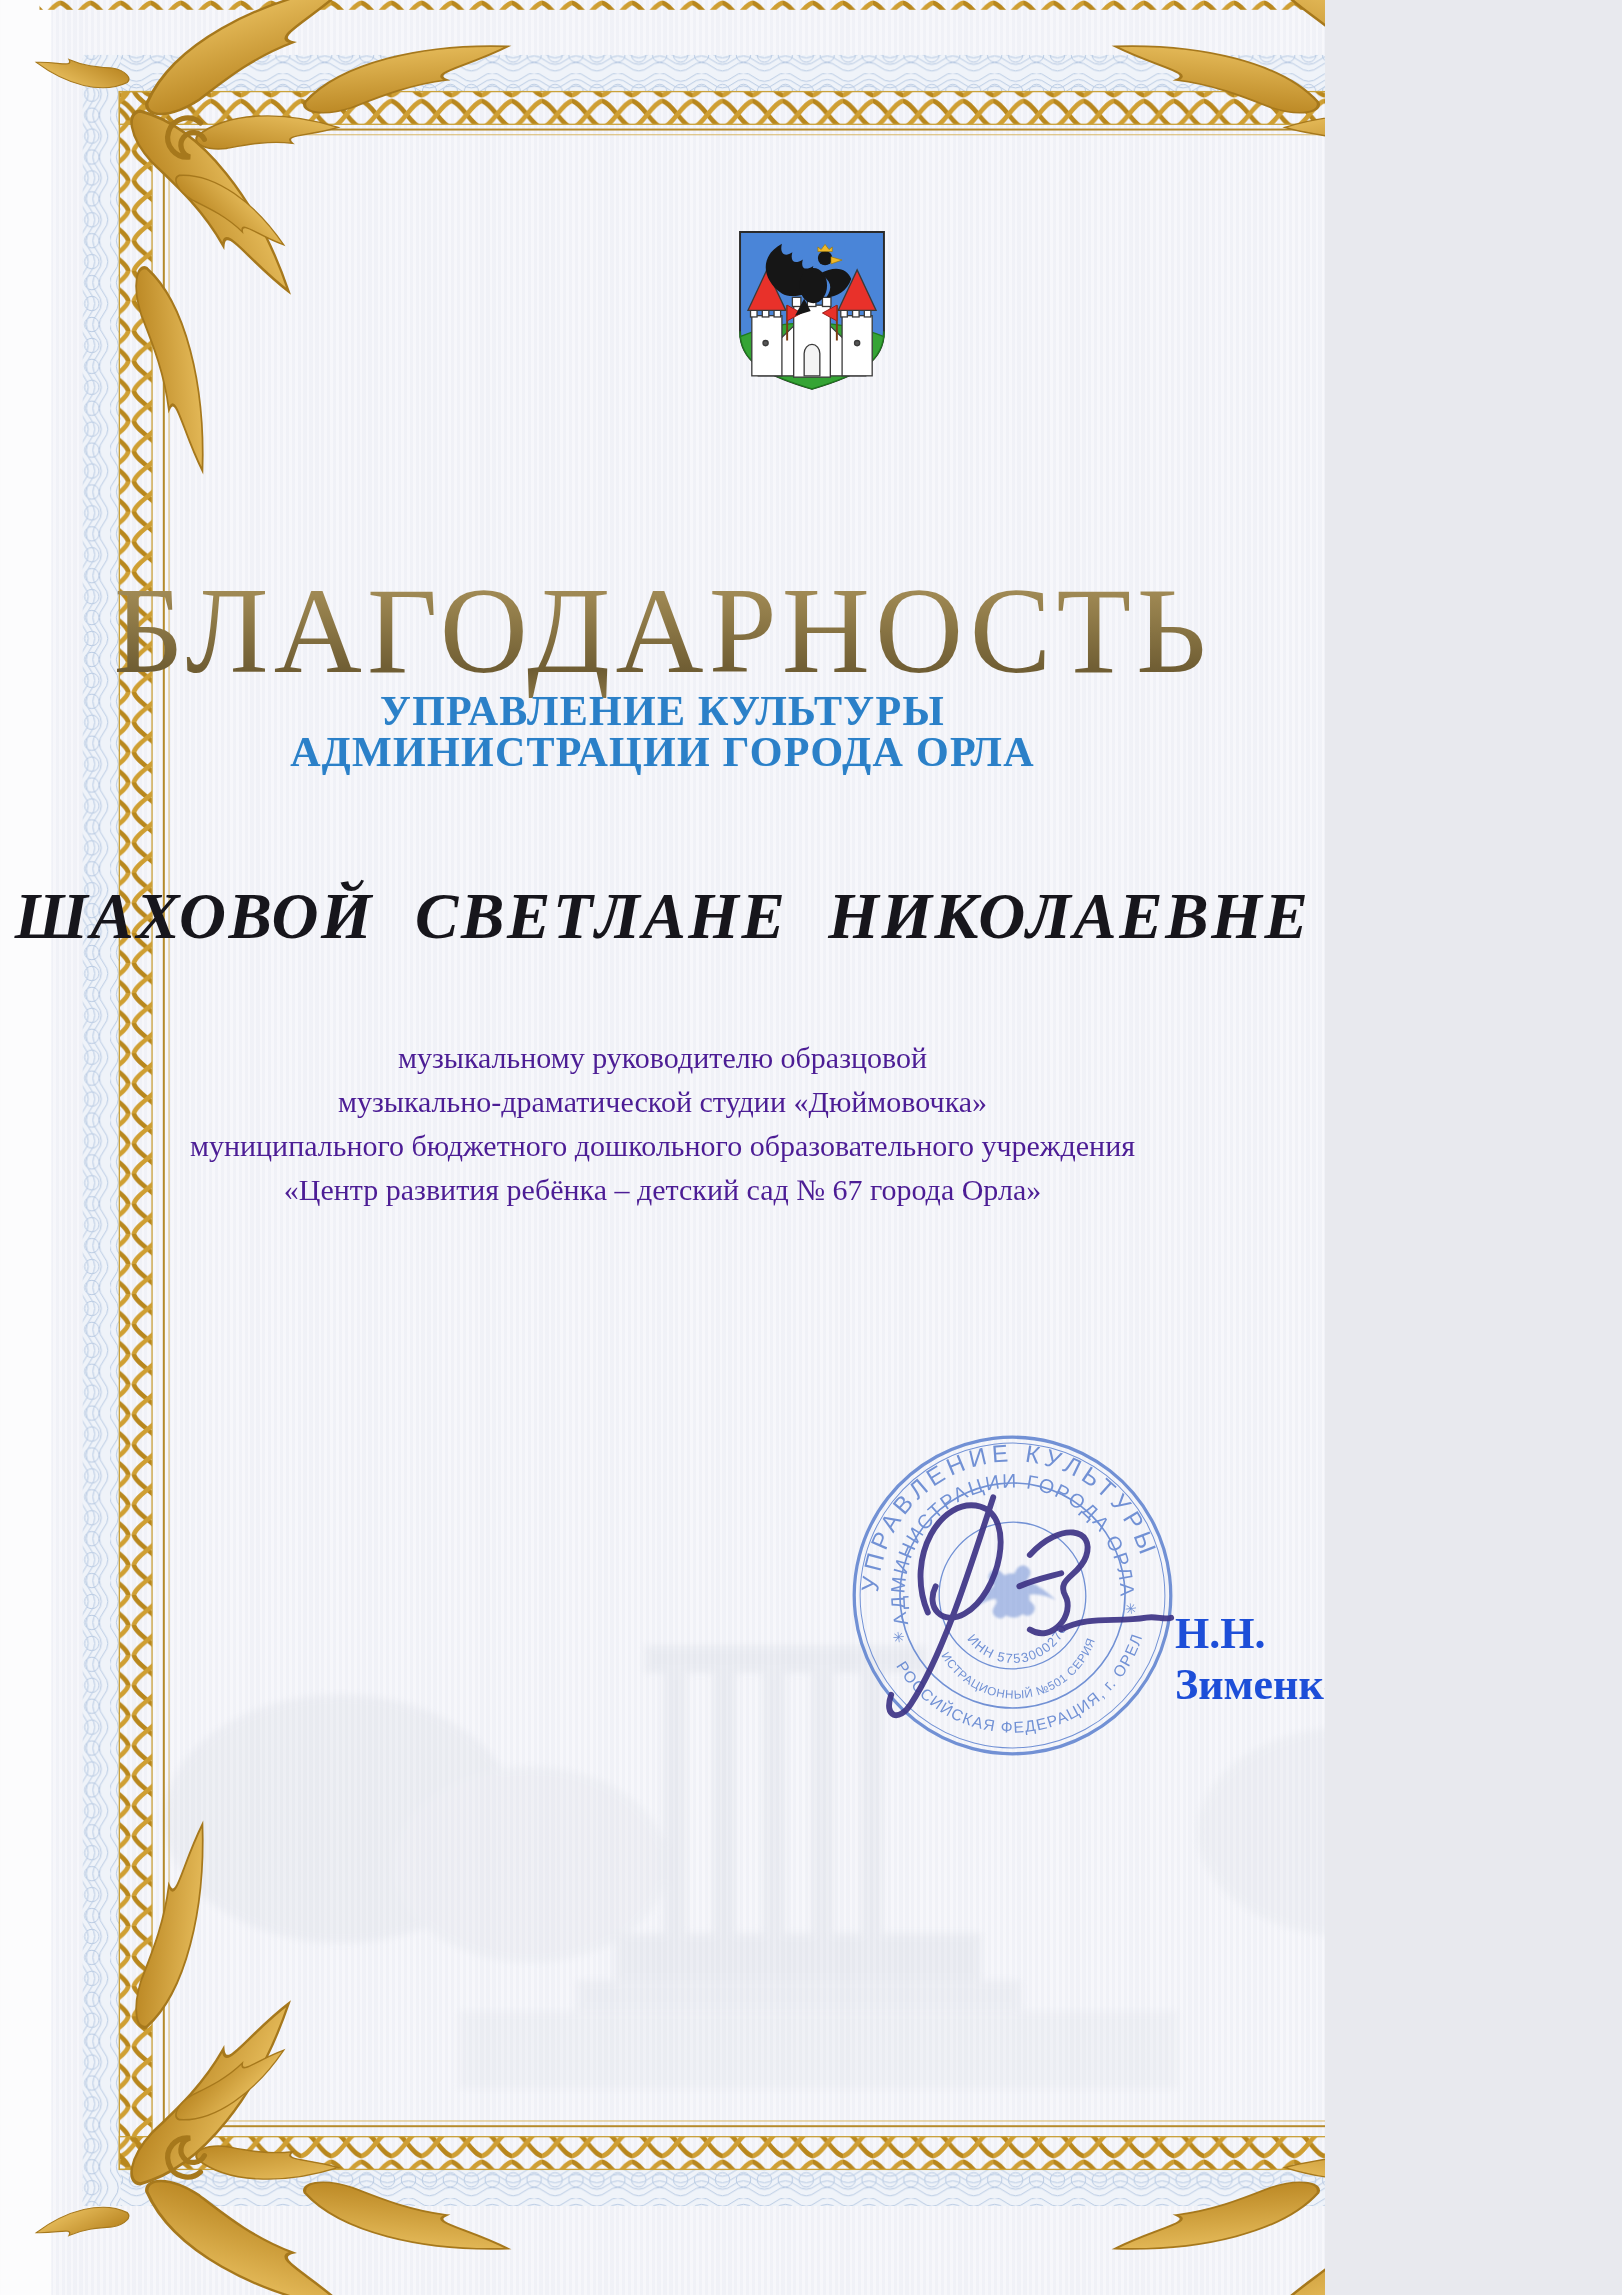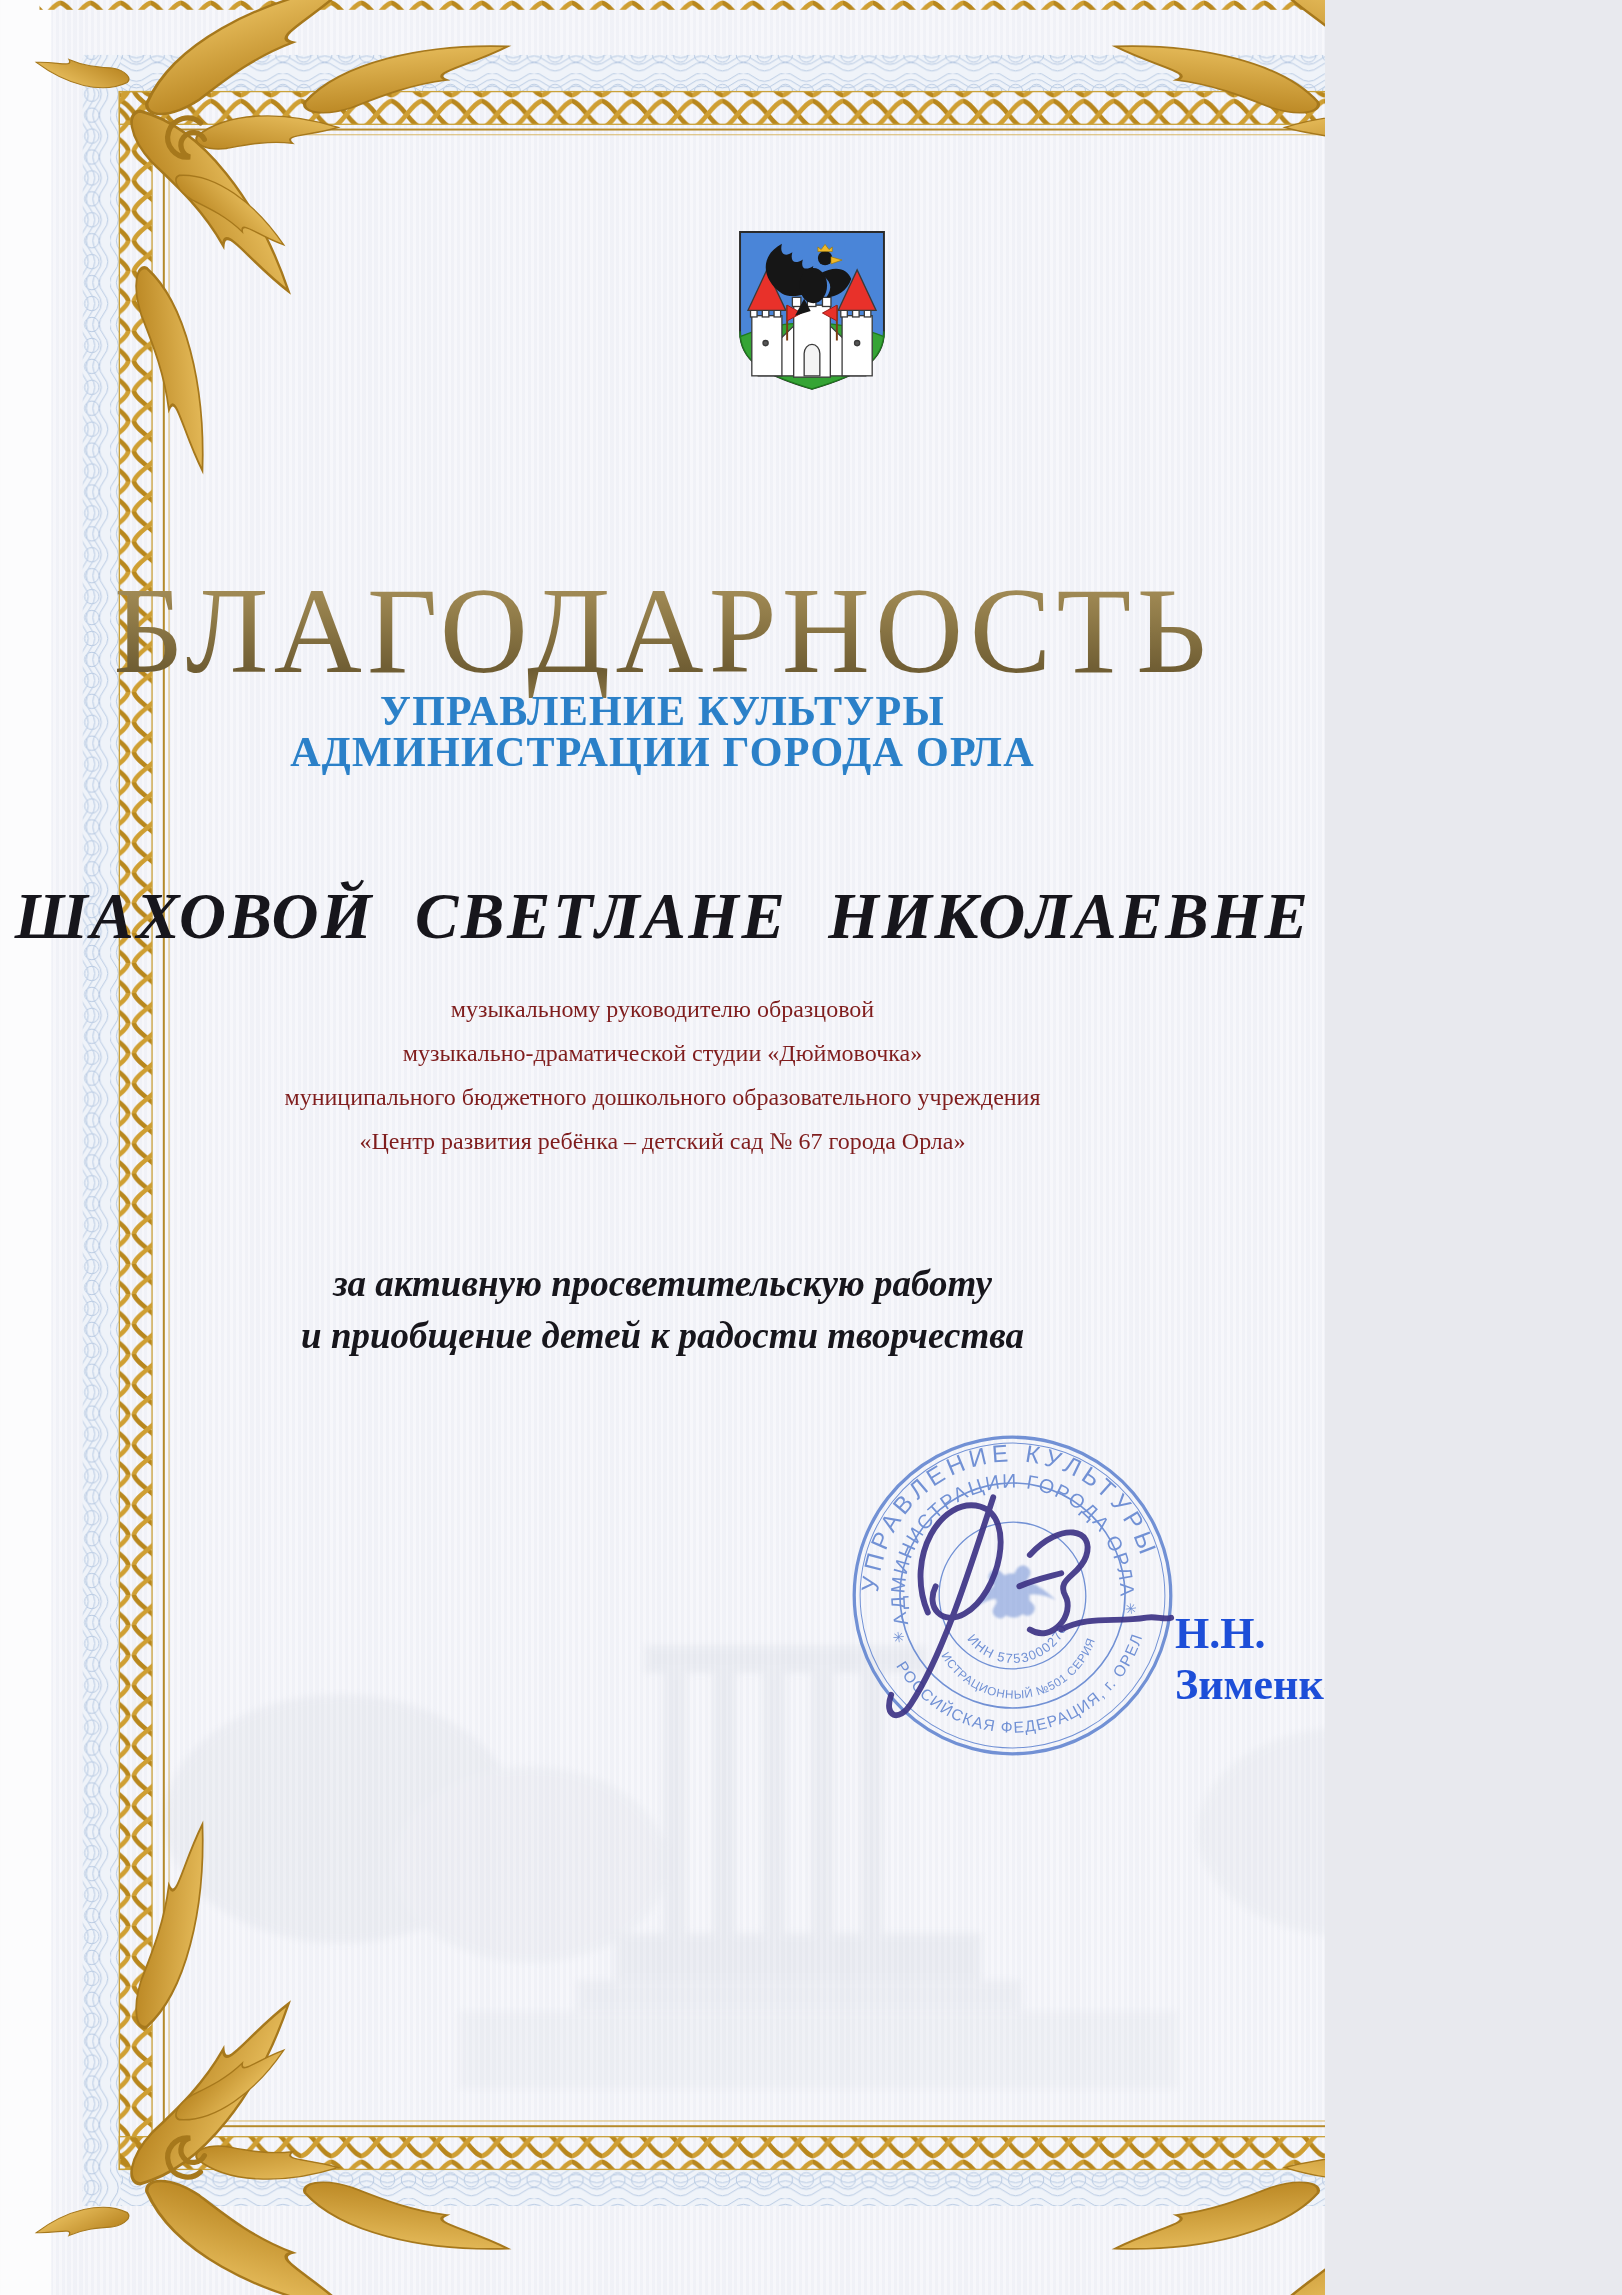--- a/index.html
+++ b/index.html
@@ -12,21 +12,21 @@
   .centered{left:0;width:100%;text-align:center;}
   
   .title{top:561px;font-size:122px;letter-spacing:5.2px;font-weight:400;
          background:linear-gradient(180deg,#b39a62 0%,#927d4a 38%,#6f5d33 78%,#8a7544 100%);
          -webkit-background-clip:text;background-clip:text;color:transparent;}
   .issuer{font-weight:bold;font-size:42px;letter-spacing:1.3px;color:#2b80c8;
           text-shadow:0 0 0.7px rgba(120,190,235,.6);}
   .issuer1{top:687px;} .issuer2{top:728px;}
   .recipient{top:879px;font-size:65px;font-style:italic;font-weight:600;
              letter-spacing:2.6px;word-spacing:22px;color:#17161c;}
-  .desc{top:987px;font-size:24px;line-height:44px;color:#7f1d1d;}
+  .desc{top:1036px;font-size:30px;line-height:44px;color:#4c1d95;}
   .reason{top:1258px;font-size:37px;line-height:52px;font-weight:bold;font-style:italic;color:#17161c;}
   .signer{left:230px;top:1493px;font-size:36px;line-height:56px;font-weight:bold;
           font-style:italic;color:#17161c;text-align:left;}
   .signer-name{left:1175px;top:1608px;font-size:44px;font-weight:bold;color:#1d4ed8;}
   .order{top:2035px;font-size:31px;font-weight:bold;font-style:italic;color:#21202a;}
   
   .frame-svg{left:0;top:0;}
   .coat{left:736px;top:228px;}
   .stamp{left:849px;top:1432px;opacity:.85;transform:rotate(-7deg);}
   .sign{left:865px;top:1458px;}
@@ -185,24 +185,20 @@
   <div class="abs centered issuer issuer2">АДМИНИСТРАЦИИ ГОРОДА ОРЛА</div>
   <div class="abs centered recipient">ШАХОВОЙ СВЕТЛАНЕ НИКОЛАЕВНЕ</div>
 
   <div class="abs centered desc">
     <div>музыкальному руководителю образцовой</div>
     <div>музыкально-драматической студии «Дюймовочка»</div>
     <div>муниципального бюджетного дошкольного образовательного учреждения</div>
     <div>«Центр развития ребёнка – детский сад № 67 города Орла»</div>
   </div>
 
-  <div class="abs centered reason">
-    <div>за активную просветительскую работу</div>
-    <div>и приобщение детей к радости творчества</div>
-  </div>
 
   <div class="abs signer-name">Н.Н. Зименкова</div>
 
 
   <svg class="abs stamp" width="327" height="327" viewBox="0 0 500 500">
     <defs>
       <path id="arcTop" d="M45,250 A205,205 0 1 1 455,250" fill="none"></path>
       <path id="arcMid" d="M115,345 A165,165 0 1 1 385,345" fill="none"></path>
       <path id="arcBot" d="M58,330 A207,207 0 0 0 442,330" fill="none"></path>
       <path id="arcReg" d="M133,333 A129,129 0 0 0 367,333" fill="none"></path>

